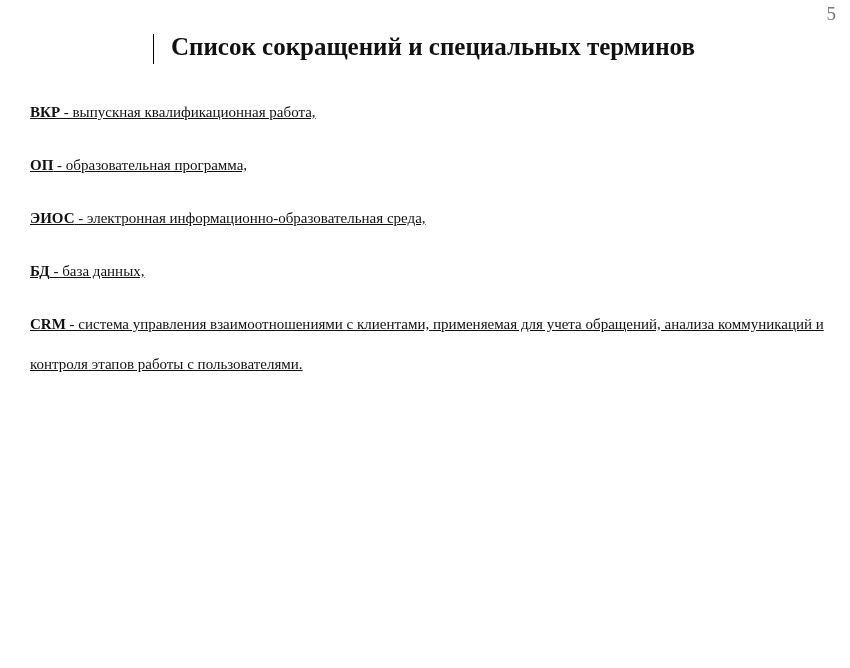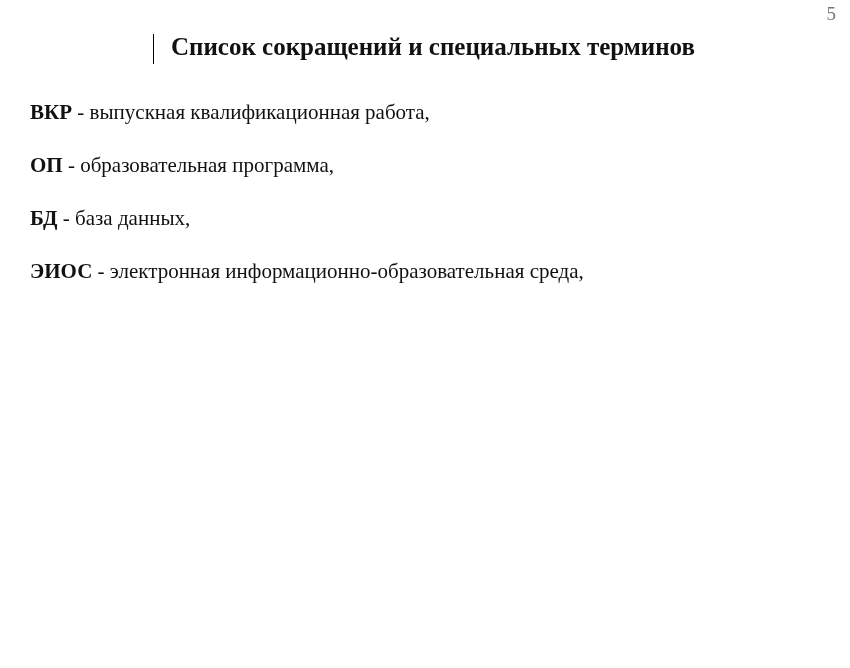--- a/index.html
+++ b/index.html
@@ -3,28 +3,29 @@
 <meta charset="utf-8">
 <style>
   html, body { margin: 0; padding: 0; background: #ffffff; }
   body { width: 850px; height: 668px; overflow: hidden; position: relative;
          font-family: "Liberation Serif", serif; color: #111; }
   .page-number { position: absolute; top: 3px; right: 14px; font-size: 19px; color: #777; }
   .title { position: absolute; top: 33px; left: 0; width: 866px; text-align: center;
            font-size: 25px; font-weight: bold; }
   .caret { position: absolute; top: 34px; left: 153px; width: 1px; height: 30px; background: #000; }
   .entries { position: absolute; top: 92px; left: 30px; width: 805px; }
-  .entry { font-size: 21px; line-height: 40px; margin-bottom: 13px; }
+  .entry { font-size: 15px; line-height: 40px; margin-bottom: 13px; text-decoration: underline; }
   .entry .term { font-weight: bold; }
 </style>
 </head>
 <body>
 
 <div class="page-number">5</div>
 <div class="caret"></div>
 <div class="title">Список сокращений и специальных терминов</div>
 
 <div class="entries">
   <div class="entry"><span class="term">ВКР</span><span> - выпускная квалификационная работа,</span></div>
   <div class="entry"><span class="term">ОП</span><span> - образовательная программа,</span></div>
+  <div class="entry"><span class="term">ЭИОС</span><span> - электронная информационно-образовательная среда,</span></div>
   <div class="entry"><span class="term">БД</span><span> - база данных,</span></div>
-  <div class="entry"><span class="term">ЭИОС</span><span> - электронная информационно-образовательная среда,</span></div>
+  <div class="entry"><span class="term">CRM</span><span> - система управления взаимоотношениями с клиентами, применяемая для учета обращений, анализа коммуникаций и контроля этапов работы с пользователями.</span></div>
 </div>
 
 </body></html>

